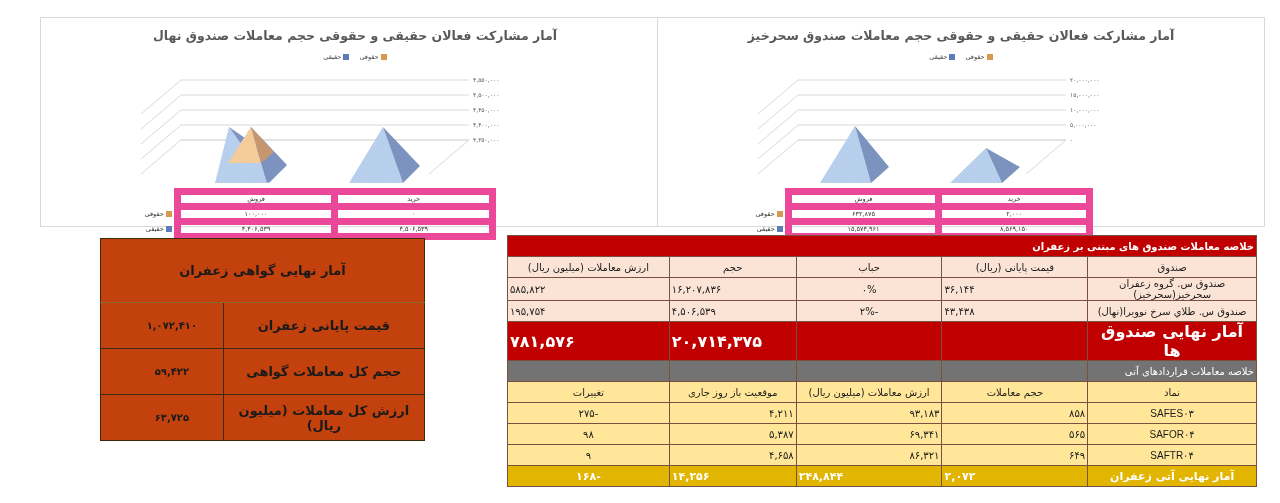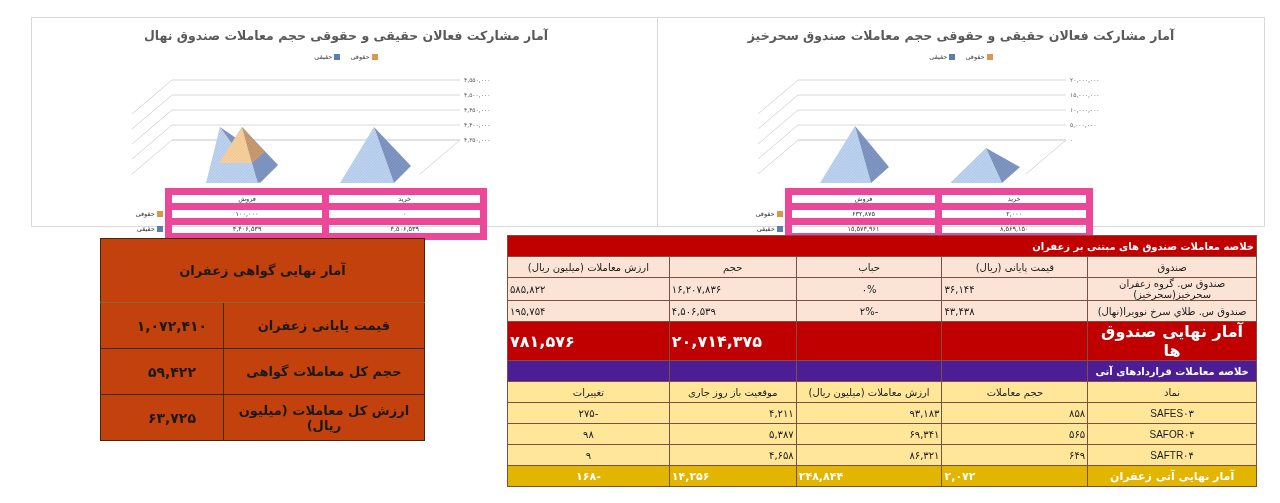--- a/index.html
+++ b/index.html
@@ -3,21 +3,21 @@
 <meta charset="utf-8">
 <style>
   * { box-sizing: border-box; margin: 0; padding: 0; }
   html, body { width: 1280px; height: 503px; background: #ffffff; overflow: hidden; }
   body { position: relative; font-family: "DejaVu Sans", sans-serif; }
 
   .chart-box {
     position: absolute; top: 17px; height: 210px;
     border: 1px solid #d9d9d9; background: #fff;
   }
-  #chart-nahal { left: 31px; width: 630px; }
+  #chart-nahal { left: 40px; width: 630px; }
   #chart-sahar { left: 657px; width: 608px; }
   .chart-title {
     position: absolute; top: 10px; left: 0; right: 0; text-align: center;
     direction: rtl; font-size: 12.5px; color: #595959; font-weight: bold;
   }
   .legend {
     position: absolute; top: 35px; left: 0; right: 0; text-align: center;
     direction: rtl; font-size: 6.5px; color: #404040;
   }
   .legend span.item { margin: 0 4px; }
@@ -36,42 +36,42 @@
 
   
   #saffron-cert-table {
     position: absolute; left: 100px; top: 238px; width: 325px;
     border-collapse: collapse; direction: rtl; background: #c2410c;
     font-family: "DejaVu Sans", sans-serif; font-weight: bold; color: #1a1a1a;
   }
   #saffron-cert-table td { border: 1.5px solid #3a2a10; text-align: center; }
   #saffron-cert-table .title-cell { height: 64px; font-size: 13px; border-bottom: 1.5px solid #8a6a30; }
   #saffron-cert-table .lbl { width: 202px; height: 46px; font-size: 13px; }
-  #saffron-cert-table .val { width: 123px; height: 46px; font-size: 14px; padding-left: 20px; }
+  #saffron-cert-table .val { width: 123px; height: 46px; font-size: 10px; padding-left: 20px; }
   #saffron-cert-table tr.r td { border-top: 1px solid #8a6a30; }
 
   
   #funds-table {
     position: absolute; left: 507px; top: 235px; width: 750px;
     border-collapse: collapse; direction: rtl; font-size: 10px; color: #1a1a1a;
     border: 1.5px solid #2a1a10;
   }
   #funds-table td { border: 1px solid #7a5040; height: 21px; padding: 0 2px; }
   #funds-table col.c1 { width: 162px; }
   #funds-table col.c2 { width: 127px; }
   #funds-table col.c3 { width: 146px; }
   #funds-table col.c4 { width: 146px; }
   #funds-table col.c5 { width: 169px; }
   .red-head td { background: #c00000; color: #ffffff; font-weight: bold; text-align: right; height: 21px; }
   .pink td { background: #fbe4d5; text-align: center; }
   .pink td.num { text-align: left; }
   .pink td.fund-name { text-align: center; }
   .red-total td { background: #c00000; color: #ffffff; font-weight: bold; font-size: 16px; text-align: center; height: 22px; }
   .red-total td.num { text-align: left; }
-  .gold-head td { background: #4c1d95; color: #ffffff; font-weight: bold; text-align: center; height: 18px; }
+  .gold-head td { background: #737373; color: #ffffff; font-weight: normal; height: 18px; }
   .yellow td { background: #ffe699; text-align: center; }
   .yellow td.num { text-align: right; margin-left: 8px; }
   .yellow td.sym { text-align: center; font-family: "Liberation Sans", sans-serif; }
   .gold-total td { background: #e2b500; color: #ffffff; font-weight: bold; font-size: 11px; text-align: center; height: 22px; }
   .gold-total td.num { text-align: left; }
   .yellow td, .gold-head td, .gold-total td { border-color: #6a5020; }
 </style>
 </head>
 <body>
 

